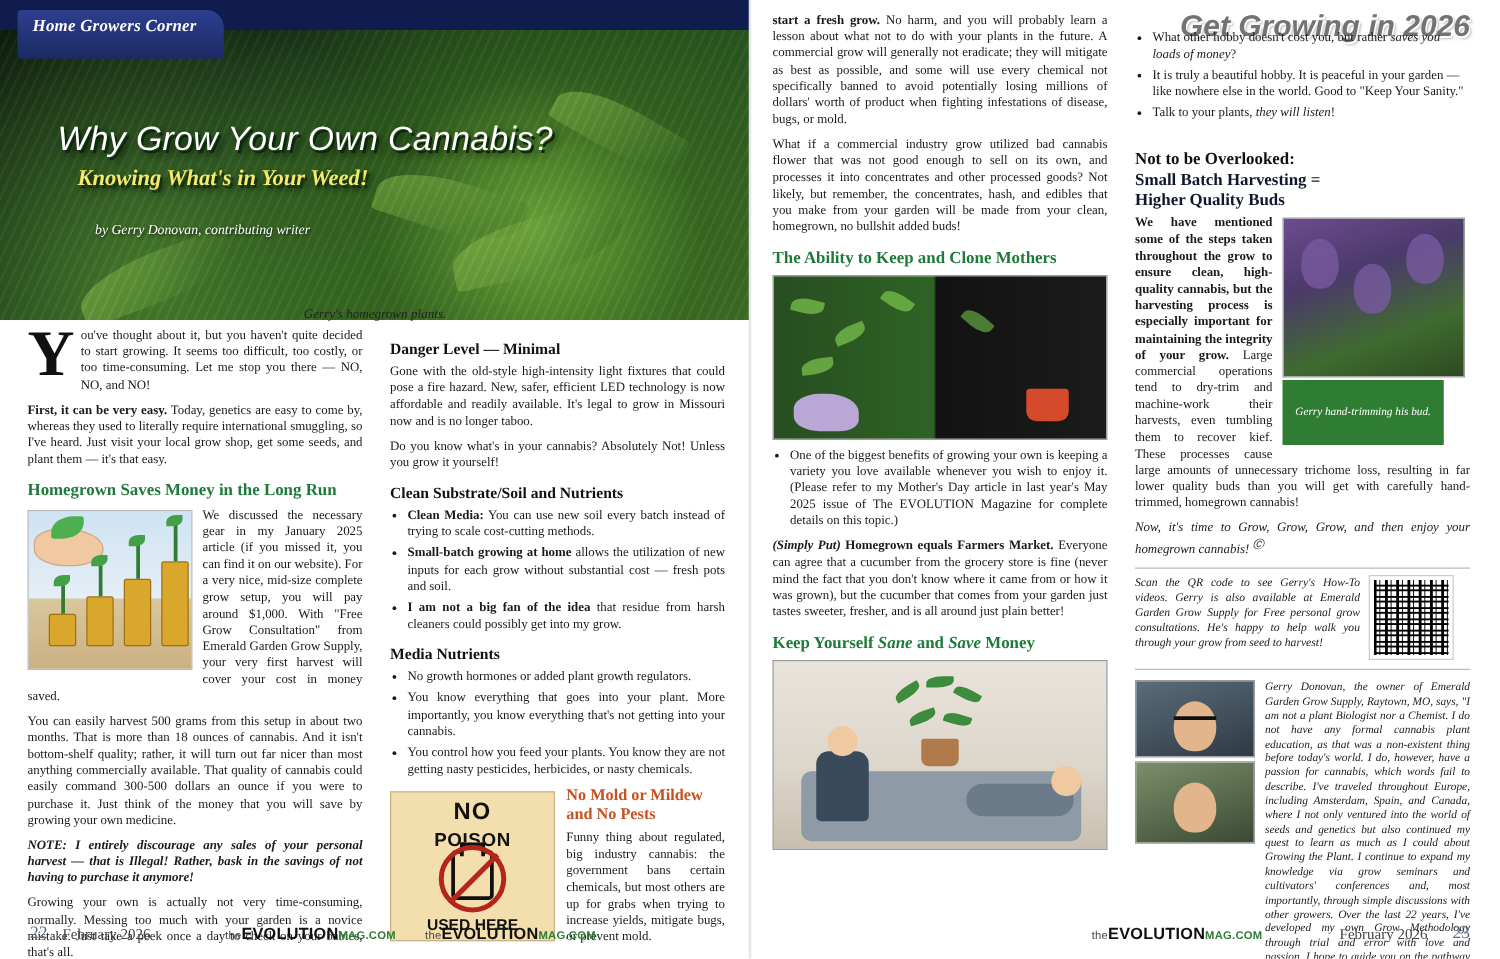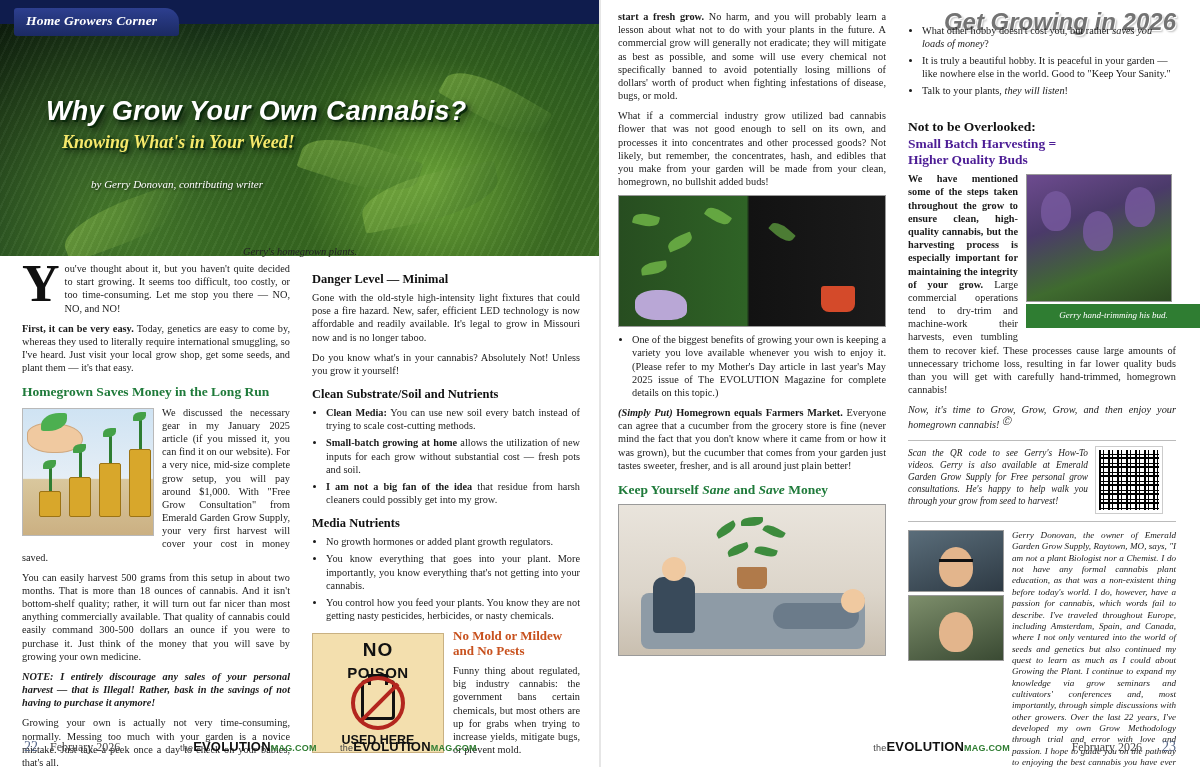--- a/index.html
+++ b/index.html
@@ -18,21 +18,21 @@
   .page-right { width:600px; padding:0; }
 
   
   .corner-tab {
     position:absolute; top:8px; left:14px;
     background:linear-gradient(180deg,#2d3f8f 0%, #1b2a63 100%);
     color:#fff;
     font-family:"Liberation Serif", serif;
     font-weight:bold; font-style:italic;
     font-size:13.5px;
-    padding:5px 22px 7px 12px;
+    padding:5px 22px 18px 12px;
     border-radius:3px 14px 3px 3px;
     letter-spacing:.2px;
     z-index:5;
   }
   .ribbon-bar {
     position:absolute; top:0; left:0; width:600px; height:24px;
     background:#0f1c4d;
   }
 
   
@@ -50,35 +50,35 @@
       repeating-linear-gradient(115deg, rgba(255,255,255,.035) 0 2px, rgba(0,0,0,.04) 2px 7px);
   }
   .hero-leaf {
     position:absolute; border-radius:60% 5% 60% 5%;
     background:linear-gradient(135deg, rgba(150,200,80,.55), rgba(40,90,30,.35));
   }
   .hero-title {
     position:absolute; top:72px; left:46px; z-index:3;
     color:#ffffff;
     font-family:"Liberation Sans", sans-serif;
-    font-weight:bold; font-style:italic;
+    font-weight:normal; font-style:italic;
     font-size:27px;
     text-shadow:2px 2px 0 #0b2a0b, 4px 4px 7px rgba(0,0,0,.7);
     letter-spacing:.3px;
   }
   .hero-sub {
     position:absolute; top:108px; left:62px; z-index:3;
     color:#f6e96b;
     font-family:Liberation Serif, serif;
     font-weight:bold; font-style:italic;
     font-size:18px;
     text-shadow:2px 2px 0 #123312, 3px 3px 6px rgba(0,0,0,.7);
   }
   .hero-byline {
-    position:absolute; top:154px; left:91px; z-index:3;
+    position:absolute; top:154px; left:76px; z-index:3;
     color:#ffffff; font-style:italic; font-size:11px;
     text-shadow:1px 1px 3px rgba(0,0,0,.8);
   }
   .hero-caption {
     position:absolute; top:246px; left:0; width:600px;
     text-align:center; font-style:italic; font-size:10.5px; color:#222;
   }
 
   
   .cols { position:absolute; top:262px; left:22px; width:558px; height:478px; }
@@ -173,22 +173,22 @@
   .ph-clones .leafy { position:absolute; width:26px; height:12px; background:rgba(110,180,70,.85); border-radius:60% 5% 60% 5%; }
   .ph-clones .cup { position:absolute; right:30px; bottom:14px; width:34px; height:26px; background:#d44a2a; border-radius:3px 3px 8px 8px; }
   .ph-clones .glove { position:absolute; left:16px; bottom:6px; width:52px; height:30px; background:#b9a7d6; border-radius:40% 50% 30% 40%; }
 
   .ph-trim {
     width:146px; height:128px; margin:2px 0 2px 0;
     background:linear-gradient(160deg,#6d4b8f 0%, #4b3a6a 35%, #3f6b2f 70%, #2d4a22 100%);
   }
   .ph-trim .bud { position:absolute; width:30px; height:40px; background:rgba(120,90,160,.8); border-radius:50% 50% 45% 45%; }
   .trim-cap {
-    width:175px; background:#2f7d32; color:#fff; font-style:italic; font-size:9px;
-    padding:6px 4px; text-align:center;
+    width:129px; background:#2f7d32; color:#fff; font-style:italic; font-size:9px;
+    padding:20px 4px; text-align:center;
   }
 
   .ph-couch {
     width:268px; height:152px; margin:6px 0 4px 0;
     background:linear-gradient(180deg,#e9e4dc 0%, #dcd5ca 58%, #c9bfb0 100%);
   }
   .couch-sofa { position:absolute; left:22px; bottom:6px; width:224px; height:56px; background:#8e9ba6; border-radius:8px; }
   .couch-plant { position:absolute; left:104px; top:10px; width:58px; height:56px; }
   .couch-pot { position:absolute; left:118px; top:62px; width:30px; height:22px; background:#b07a4a; border-radius:2px 2px 6px 6px; }
   .couch-leaf { position:absolute; width:22px; height:9px; background:#3d8b3d; border-radius:60% 5% 60% 5%; }
@@ -240,21 +240,21 @@
   .f-right-date { right:58px; bottom:12px; }
   .f-right-num { right:24px; bottom:12px; }
 
   .gutter { position:absolute; left:599px; top:0; width:2px; height:767px; background:#e6e6e6; }
 
   .bullets-top { position:absolute; left:290px; top:14px; width:268px; font-size:10.3px; line-height:1.3; }
   .bullets-top ul { margin:0; padding-left:14px; }
   .bullets-top li { margin-bottom:3px; }
 
   .boxhead-black { color:#111; font-weight:bold; font-size:13.5px; margin:0 0 1px 0; }
-  .boxhead-green { color:#4c1d95; font-weight:bold; font-size:13.5px; margin:0 0 5px 0; line-height:1.15; }
+  .boxhead-green { color:#0f172a; font-weight:bold; font-size:13.5px; margin:0 0 5px 0; line-height:1.15; }
   .circled-r { display:inline-block; font-size:9px; vertical-align:super; }
 </style>
 </head>
 <body>
 
 <div class="spread">
 
   <div class="page page-left">
 
     <div class="ribbon-bar"></div>
@@ -361,20 +361,21 @@
     <div class="rp-title">Get Growing in 2026</div>
 
     <div class="rcols">
 
       <div class="rcol rcol-1">
         <p>
           <span class="bold">start a fresh grow.</span><span> No harm, and you will probably learn a lesson about what not to do with your plants in the future. A commercial grow will generally not eradicate; they will mitigate as best as possible, and some will use every chemical not specifically banned to avoid potentially losing millions of dollars' worth of product when fighting infestations of disease, bugs, or mold.</span>
         </p>
         <p>What if a commercial industry grow utilized bad cannabis flower that was not good enough to sell on its own, and processes it into concentrates and other processed goods? Not likely, but remember, the concentrates, hash, and edibles that you make from your garden will be made from your clean, homegrown, no bullshit added buds!</p>
 
+        <h2 class="h-green">The Ability to Keep and Clone Mothers</h2>
 
         <div class="photo ph-clones">
           <div class="leafy" style="left:14px;top:18px;transform:rotate(14deg);"></div>
           <div class="leafy" style="left:48px;top:40px;transform:rotate(-22deg);"></div>
           <div class="leafy" style="left:86px;top:14px;transform:rotate(34deg);"></div>
           <div class="leafy" style="left:22px;top:66px;transform:rotate(-8deg);"></div>
           <div class="leafy" style="left:150px;top:30px;transform:rotate(40deg);background:rgba(90,150,60,.8);"></div>
           <div class="glove"></div>
           <div class="cup"></div>
         </div>

